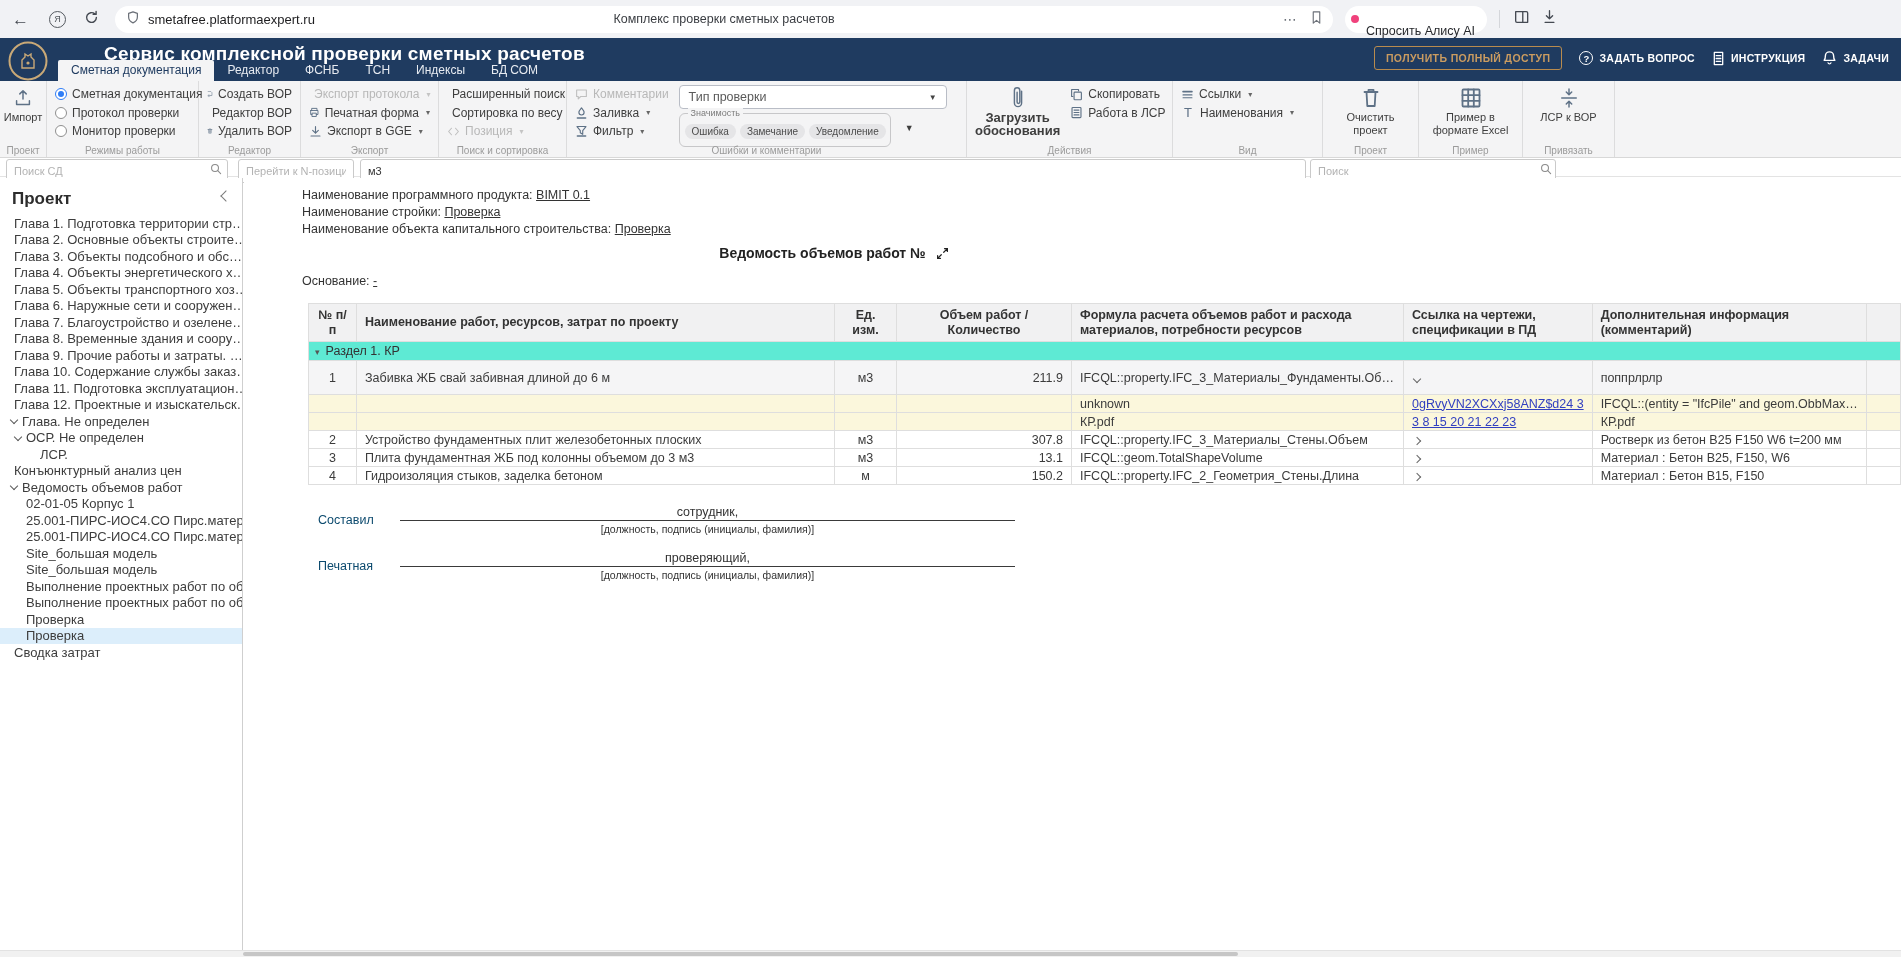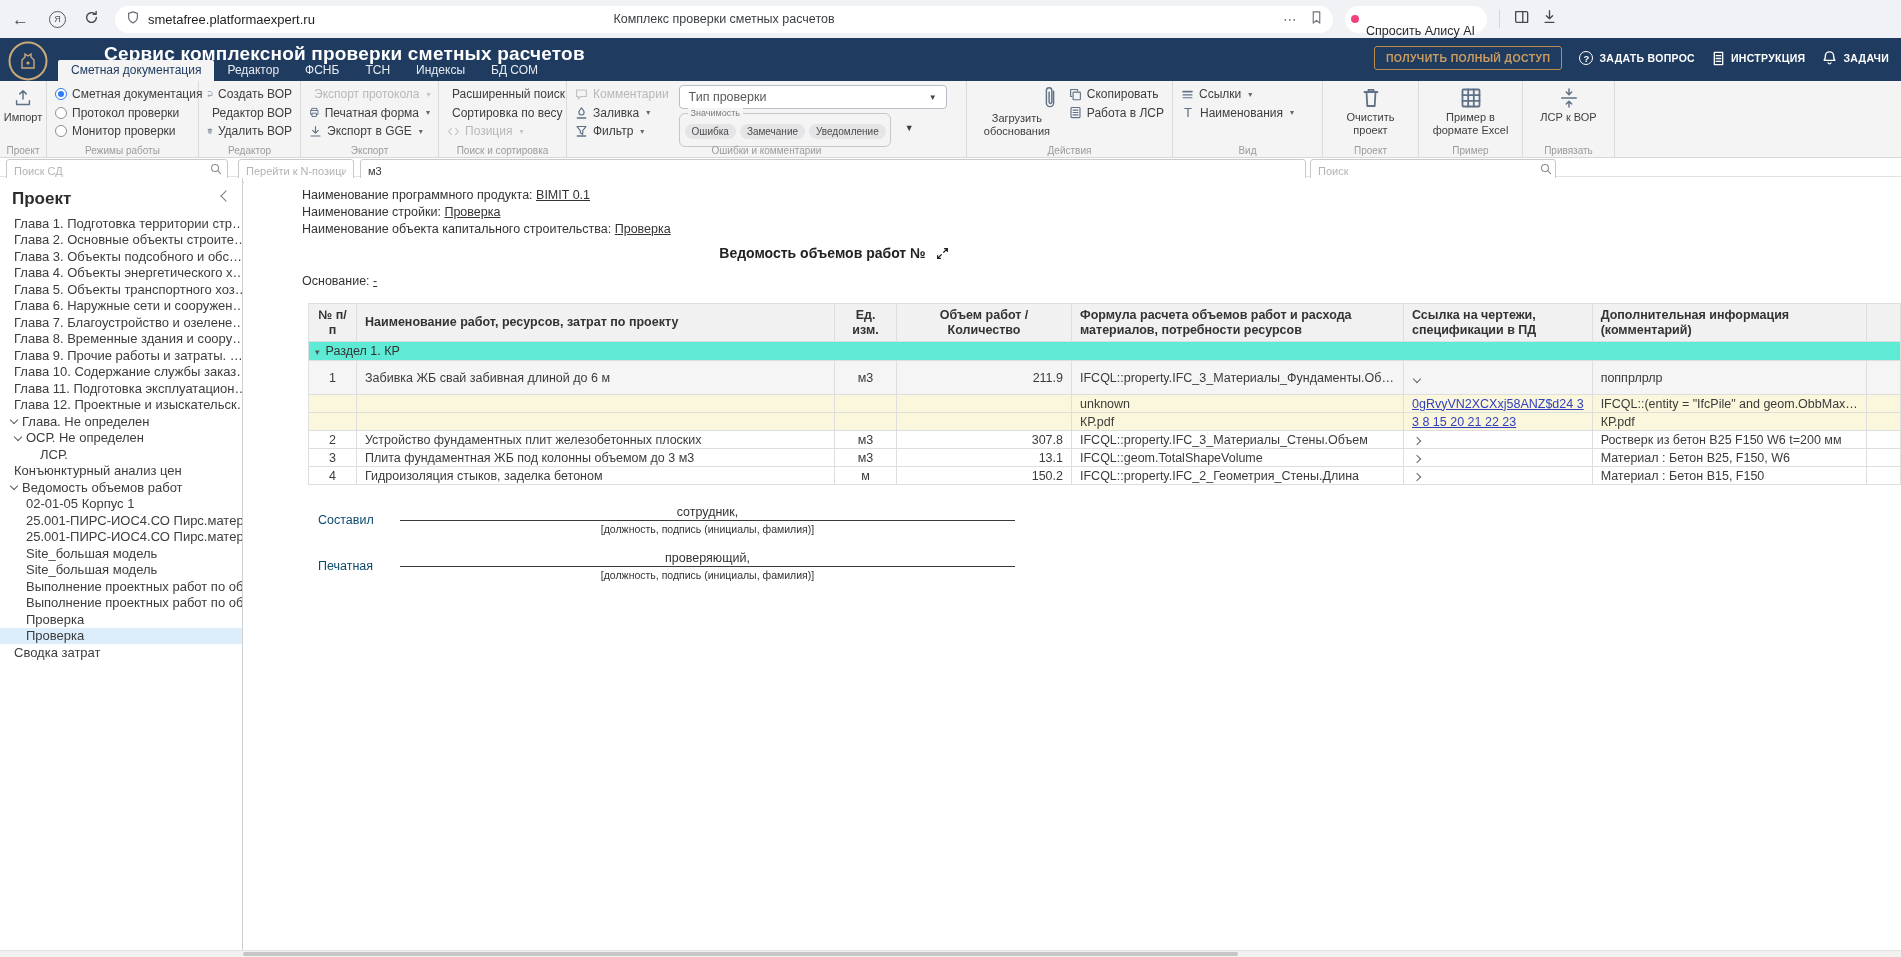--- a/index.html
+++ b/index.html
@@ -66,22 +66,22 @@
   .g6 { display:flex; gap:10px; }
   .check-select { width:268px; height:24px; border:1px solid #b9bdc6; border-radius:4px; background:#fff;
                   display:flex; align-items:center; justify-content:space-between; padding:0 9px; cursor:pointer; }
   .check-select span { font-size:12.5px; color:#5a5a5a; }
   .check-select b { font-size:8px; color:#444; }
   .sig-box { margin-top:4px; position:relative; width:212px; height:34px; border:1px solid #c7c7c9; border-radius:6px;
              display:flex; align-items:center; padding:3px 5px 0; gap:4px; }
   .sig-legend { position:absolute; top:-6px; left:8px; background:#f4f4f5; font-size:9px; color:#7d7d7d; padding:0 3px; }
   .pill { background:#e5e5e7; border-radius:8px; font-size:10px; color:#4c4c4c; padding:2px 7px; white-space:nowrap; cursor:pointer; }
   .sig-caret { position:absolute; right:-24px; top:9px; font-size:9px; color:#3e3e3e; cursor:pointer; }
-  .act-col1 { width:86px; display:flex; flex-direction:column; align-items:flex-end; font-size:11px; line-height:12.5px;
-              color:#3e3e3e; text-align:center; cursor:pointer; }
+  .act-col1 { width:86px; display:flex; flex-direction:column; align-items:center; font-size:13px; line-height:12.5px;
+              color:#3e3e3e; text-align:center; cursor:pointer;font-weight:bold; }
   .tletter { font-size:13px; color:#5e7186; font-weight:400; width:14px; text-align:center; }
 
   
   .searchrow { position:absolute; top:158px; left:0; right:0; height:19px; background:#fff; border-bottom:1px solid #e3e3e3; }
   .sr-input { position:absolute; top:1px; height:24px; border:1px solid #cacaca; border-radius:3px; font-size:11px;
               padding:0 7px; color:#333; font-family:inherit; background:#fff; outline:none; }
   .sr-input::placeholder { color:#b3b3b3; }
   .sr-mag { position:absolute; top:3px; }
 
   

